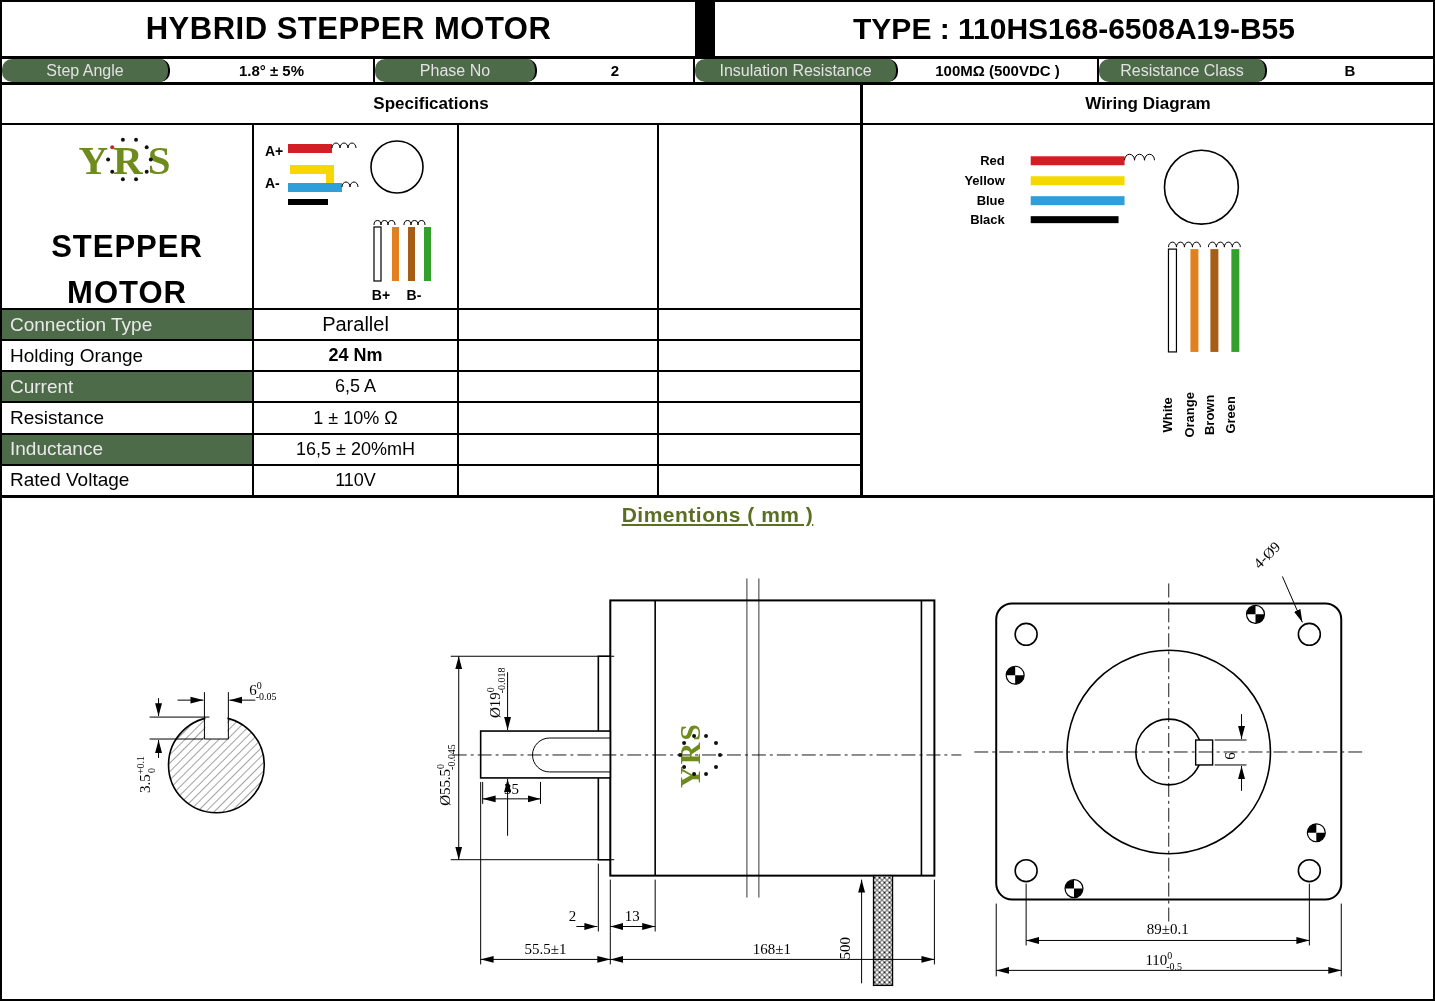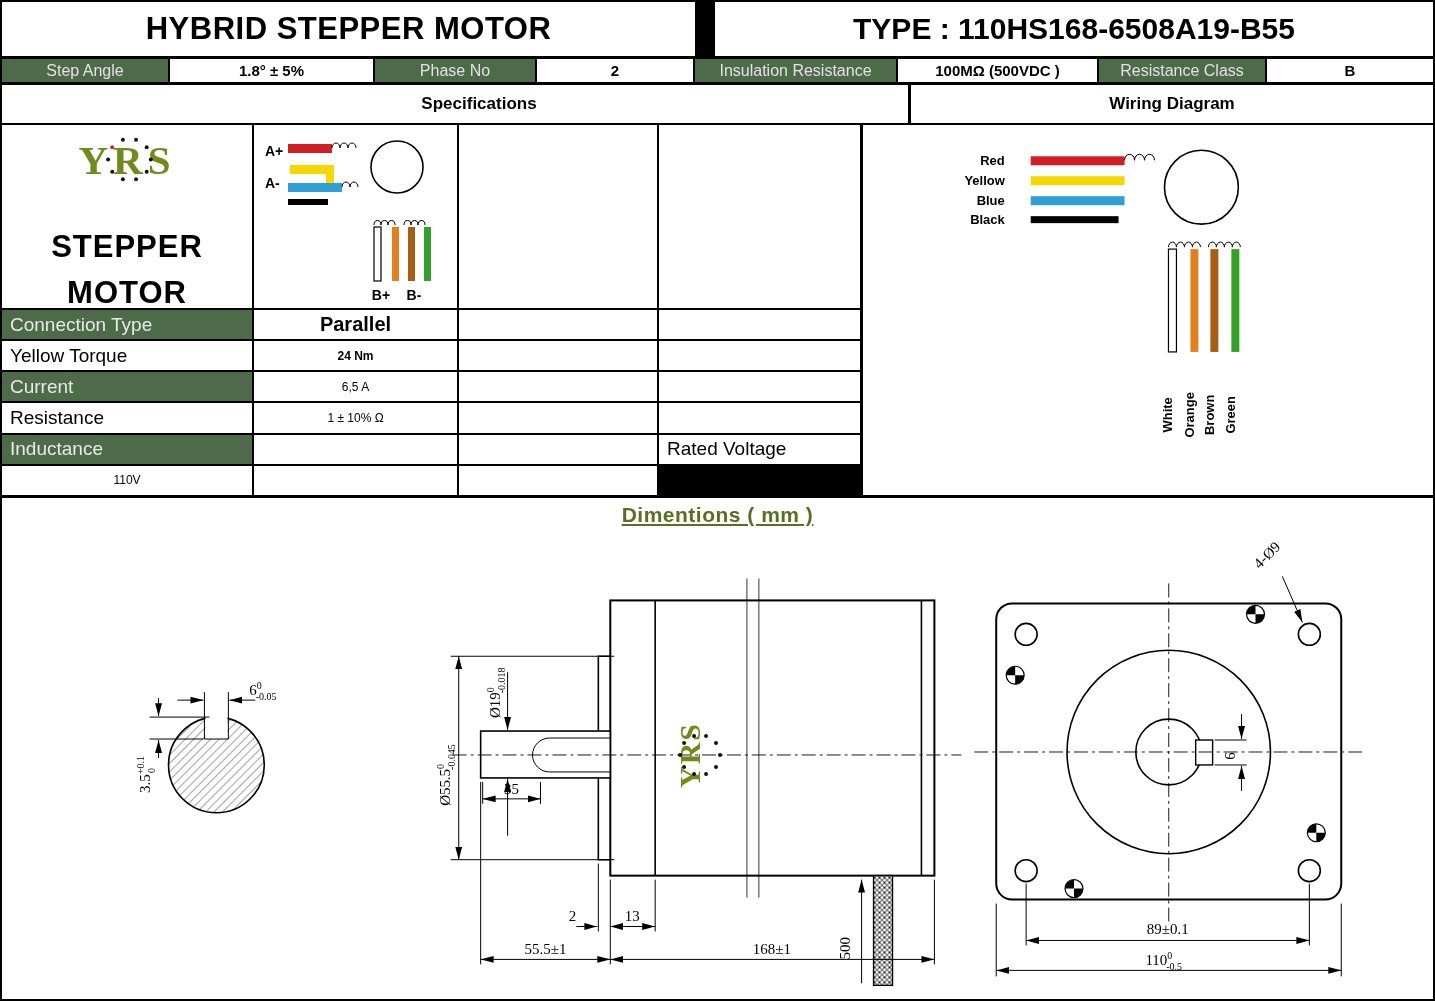--- a/index.html
+++ b/index.html
@@ -6,40 +6,40 @@
   .sheet{position:relative;width:1435px;height:1001px;box-sizing:border-box;border:2px solid #000;
          font-family:"Liberation Sans",sans-serif;color:#000;background:#fff;overflow:hidden;}
   
   .hdr{display:flex;height:54px;background:#000;border-bottom:3px solid #000;}
   .hdr>div{background:#fff;display:flex;align-items:center;justify-content:center;font-weight:bold;}
   .hdr-left{width:693px;margin-right:20px;font-size:31px;letter-spacing:.5px;}
   .hdr-right{flex:1;font-size:30px;}
   
   .strip{display:flex;height:23px;border-bottom:3px solid #000;background:#fff;}
   .sc{box-sizing:border-box;border-right:2px solid #000;display:flex;align-items:center;justify-content:center;}
-  .sc.g{background:#4d6a49;color:#e2e2e2;font-size:16px;}
+  .sc.g{background:#4d6a49;color:#e2e2e2;font-size:16px;border-radius:10px;}
   .sc.v{font-weight:bold;font-size:15px;}
   .sc1{width:168px}.sc2{width:205px}.sc3{width:162px}.sc4{width:158px}
   .sc5{width:203px}.sc6{width:201px}.sc7{width:168px}.sc8{width:166px;border-right:none}
   
   .titles{display:flex;height:38px;border-bottom:2px solid #000;}
   .sec-title{display:flex;align-items:center;justify-content:center;font-weight:bold;font-size:17px;background:#fff;}
-  .sec-title.left{width:858px;border-right:3px solid #000;box-sizing:content-box;margin-left:48px;}
+  .sec-title.left{width:858px;border-right:3px solid #000;box-sizing:content-box;}
   .sec-title.right{flex:1;}
   
   .main{display:flex;height:370px;}
   .spec-area{width:858px;border-right:3px solid #000;display:grid;
              grid-template-columns:250px 203px 198px auto;
              grid-template-rows:183px repeat(6,1fr);gap:2px;background:#000;}
   .cell{background:#fff;}
   .lab{display:flex;align-items:center;padding-left:8px;font-size:19px;background:#fff;}
   .lab.g{background:#4d6a49;color:#e9e9e9;}
-  .val{display:flex;align-items:center;justify-content:center;font-size:12px;background:#fff;}
+  .val{display:flex;align-items:center;justify-content:center;font-size:18px;background:#fff;}
   .val.b{font-weight:bold;}
-  .val.big{font-size:20px;font-weight:bold;}
+  .val.big{font-size:20px;font-weight:normal;}
   .logo-cell{background:#fff;display:flex;flex-direction:column;align-items:center;overflow:hidden;}
   .brandline{font-weight:bold;font-size:31px;letter-spacing:1px;line-height:1;margin-top:28px;}
   .brandline.m2{margin-top:15px;}
   .wiring-area{flex:1;position:relative;background:#fff;}
   
   .dims{position:relative;border-top:3px solid #000;height:501px;background:#fff;}
   .dims-title{position:absolute;top:5px;left:0;right:0;text-align:center;font-weight:bold;font-size:21px;
               color:#5a6e24;text-decoration:underline;letter-spacing:.5px;}
   .dims-svg{position:absolute;top:0;left:0;}
   
@@ -130,36 +130,37 @@
         </svg>
       </div>
       <div class="cell"></div>
       <div class="cell"></div>
 
       <div class="lab g">Connection Type</div>
       <div class="val big">Parallel</div>
       <div class="cell"></div>
         <div class="cell"></div>
 
-      <div class="lab">Yellow Torque</div>
+      <div class="lab">Holding Orange</div>
       <div class="val b">24 Nm</div>
       <div class="cell"></div>
         <div class="cell"></div>
 
       <div class="lab g">Current</div>
       <div class="val">6,5 A</div>
       <div class="cell"></div>
         <div class="cell"></div>
 
       <div class="lab">Resistance</div>
       <div class="val">1 ± 10% Ω</div>
       <div class="cell"></div>
         <div class="cell"></div>
 
       <div class="lab g">Inductance</div>
+      <div class="val">16,5 ± 20%mH</div>
       <div class="cell"></div>
         <div class="cell"></div>
 
       <div class="lab">Rated Voltage</div>
       <div class="val">110V</div>
       <div class="cell"></div>
         <div class="cell"></div>
     </div>
 
     <div class="wiring-area">

